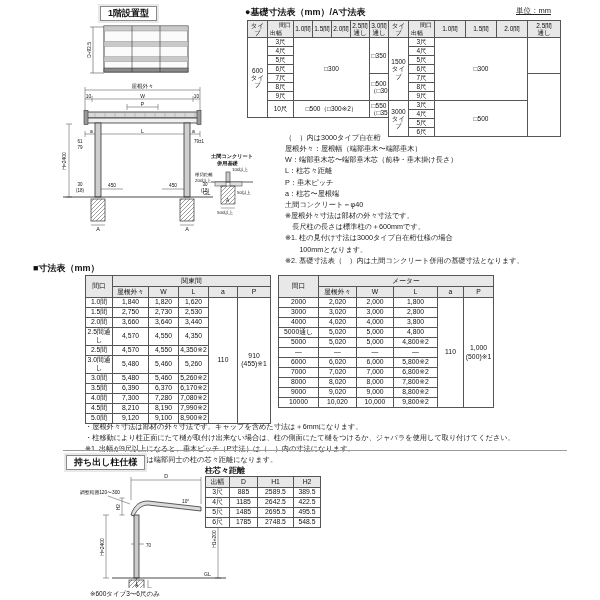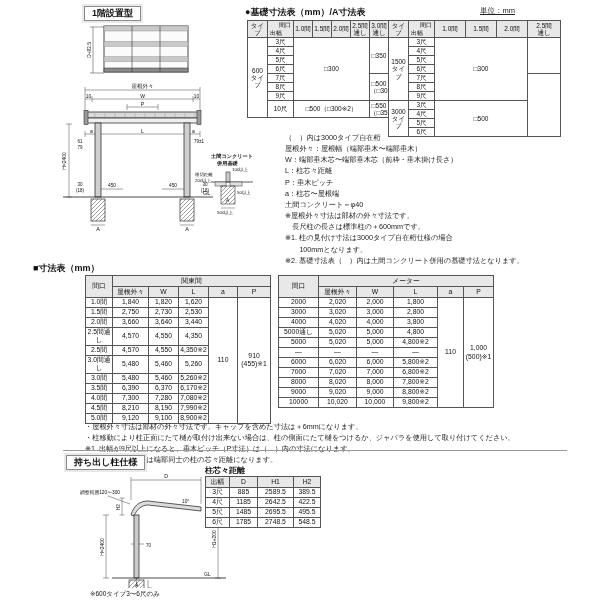--- a/index.html
+++ b/index.html
@@ -37,21 +37,21 @@
   .notes{font-size:7.2px;line-height:1.55;color:#1a1a1a;}
   .notes div{white-space:nowrap;}
   .divider{height:1px;background:#9a9a9a;}
   svg text{fill:#111;}
 </style>
 </head>
 <body>
 
 <div id="page">
 
-  <div class="abs titlebox" style="left:84px;top:6px;">
+  <div class="abs titlebox" style="left:100px;top:6px;">
     <span>1階設置型</span>
   </div>
 
   <svg class="abs" style="left:84px;top:22px;" width="115" height="58" viewBox="0 0 115 58">
     <g stroke="#555" stroke-width="0.6" fill="none">
       <line x1="9" y1="5" x2="9" y2="51"></line>
         <line x1="6" y1="5" x2="12" y2="5"></line>
         <line x1="6" y1="51" x2="12" y2="51"></line>
       <line x1="12" y1="5" x2="20" y2="5"></line>
         <line x1="12" y1="51" x2="20" y2="51"></line>
@@ -142,21 +142,21 @@
     <text x="140" y="99.5" font-size="4.4">200以上</text>
     <text x="177" y="89" font-size="4.4">100以上</text>
     <text x="182" y="112" font-size="4.4">50以上</text>
     <text x="162" y="132" font-size="4.4">500以上</text>
     <text x="171" y="120" font-size="4.8">A</text>
   </svg>
 
   <div class="abs sec-title" style="left:245px;top:6px;">
     <span>●基礎寸法表（mm）/A寸法表</span>
   </div>
-  <div class="abs unit" style="left:480px;top:6px;text-decoration:underline;">
+  <div class="abs unit" style="left:516px;top:6px;text-decoration:underline;">
     <span>単位：mm</span>
   </div>
 
   <table class="ft abs" style="left:247px;top:20px;width:141px;">
     <colgroup>
         <col style="width:20px">
         <col style="width:26px">
         <col style="width:19px">
         <col style="width:19px">
         <col style="width:19px">

